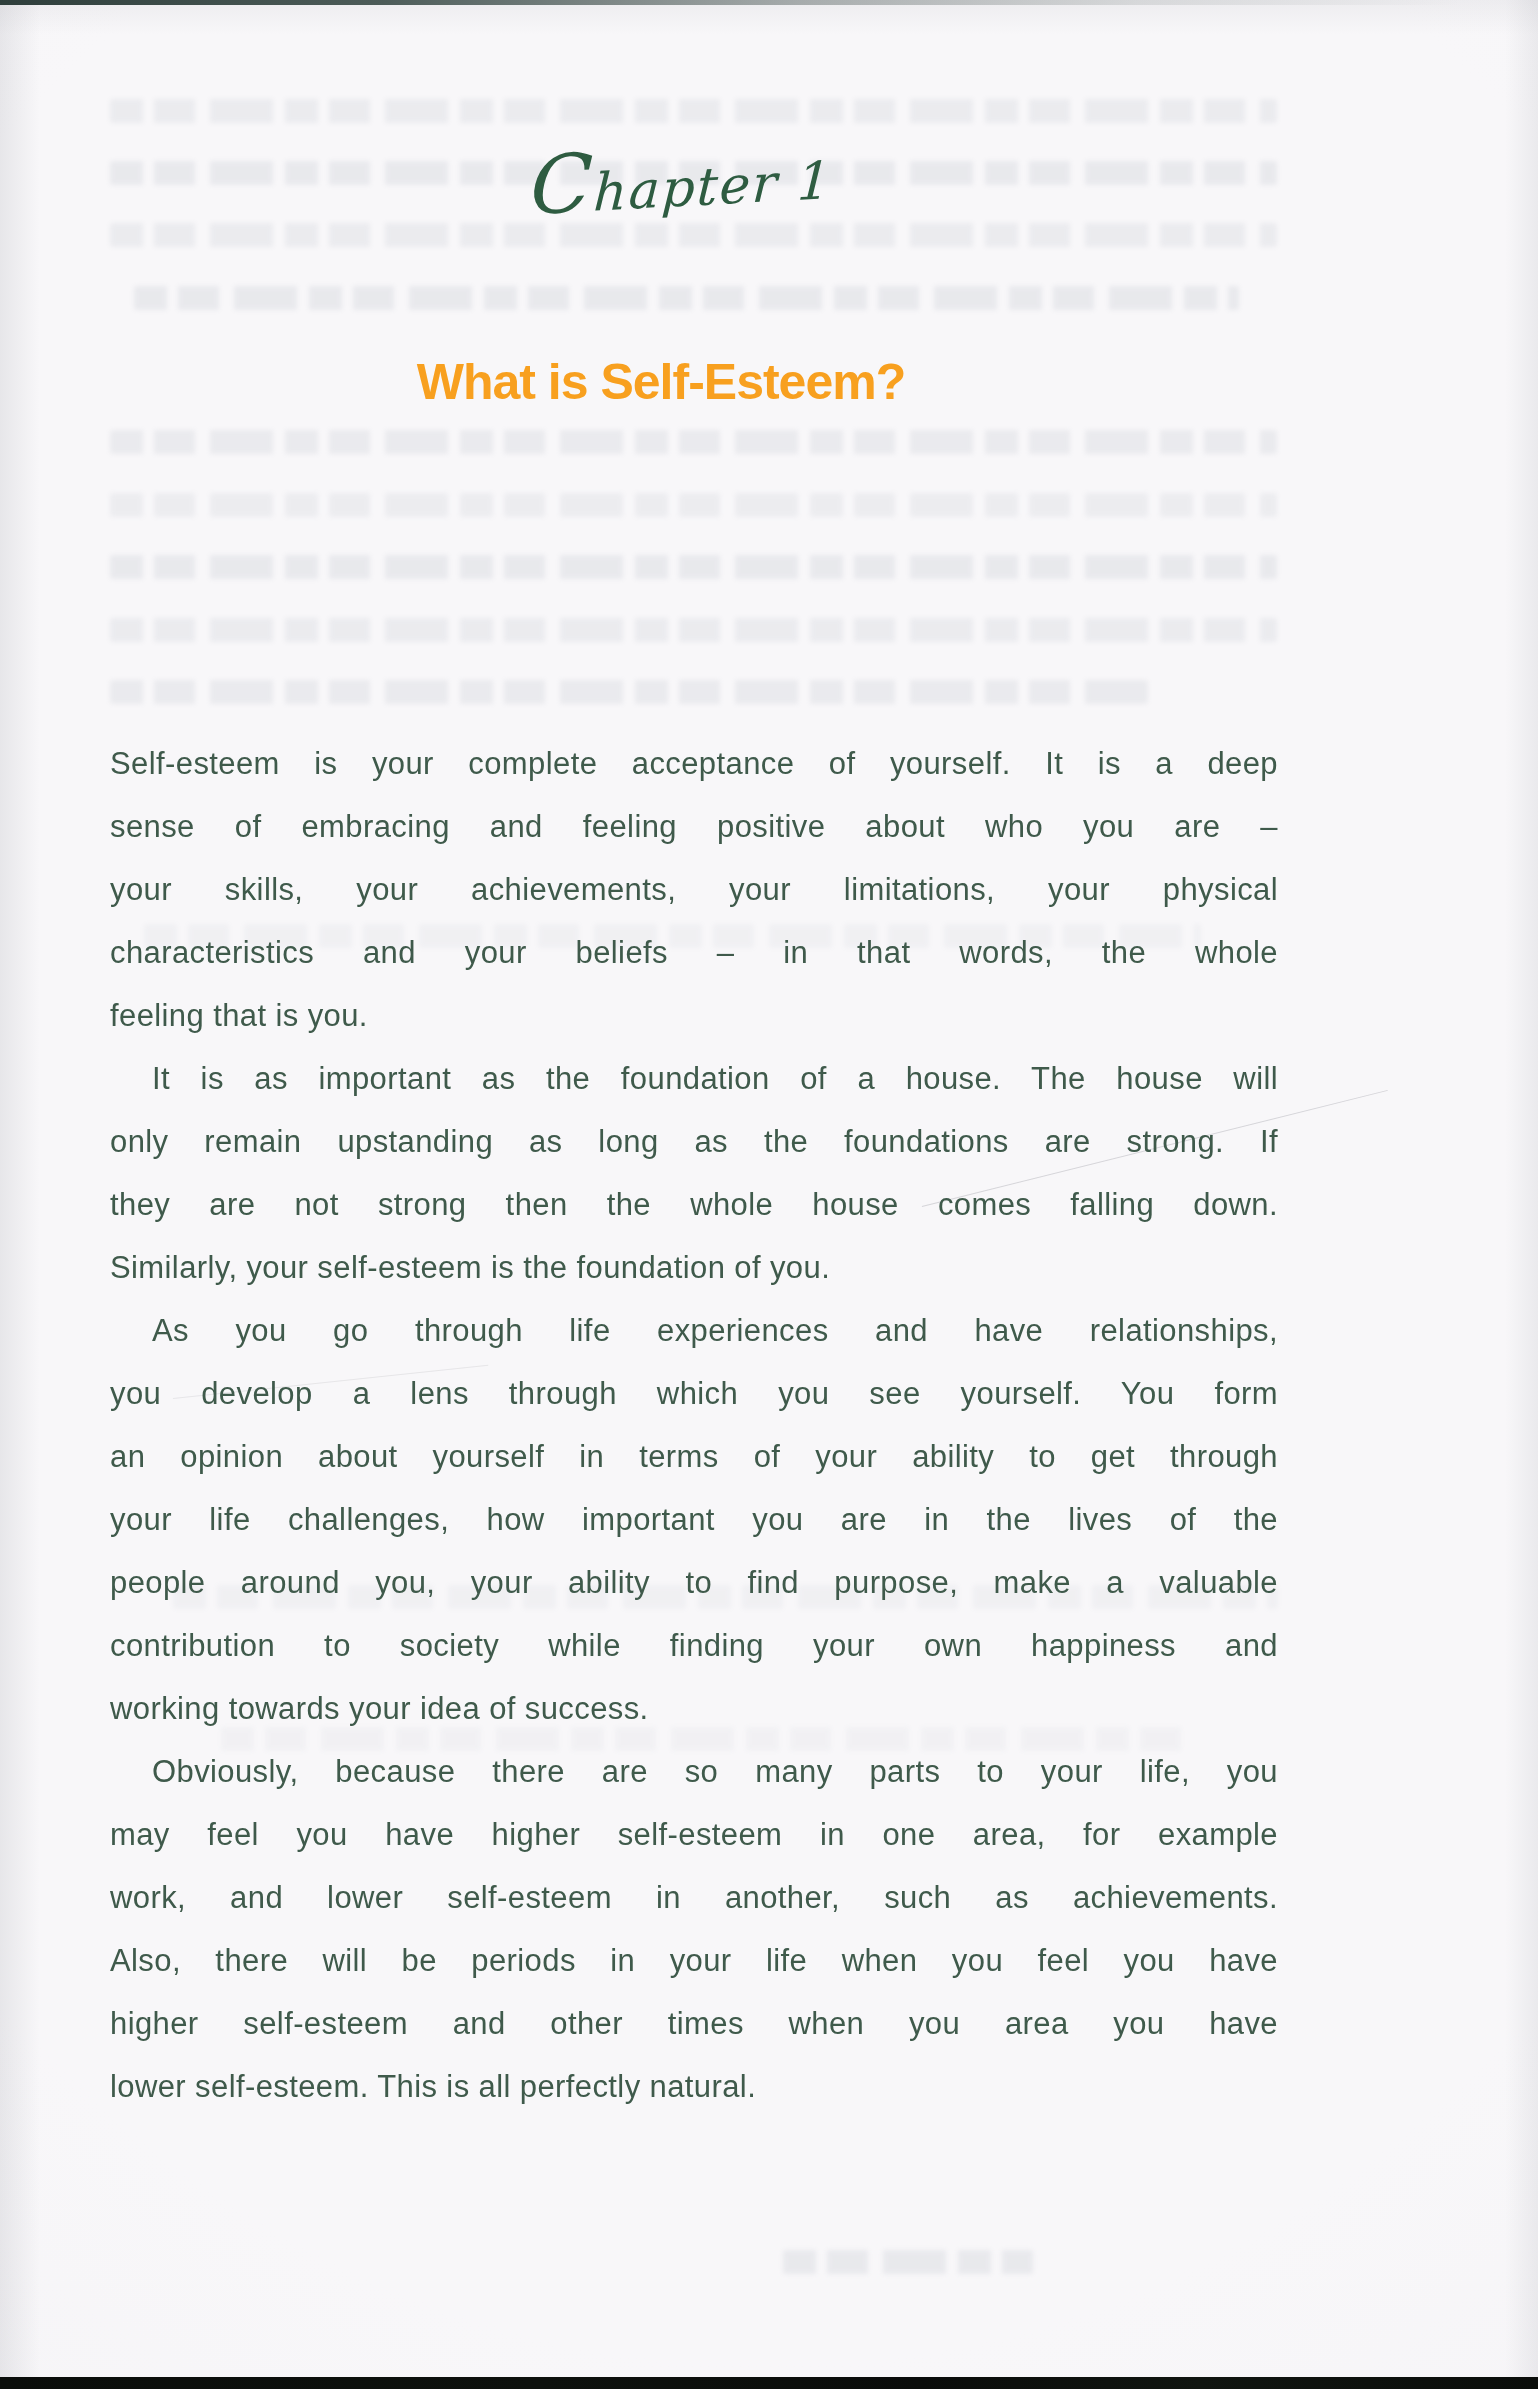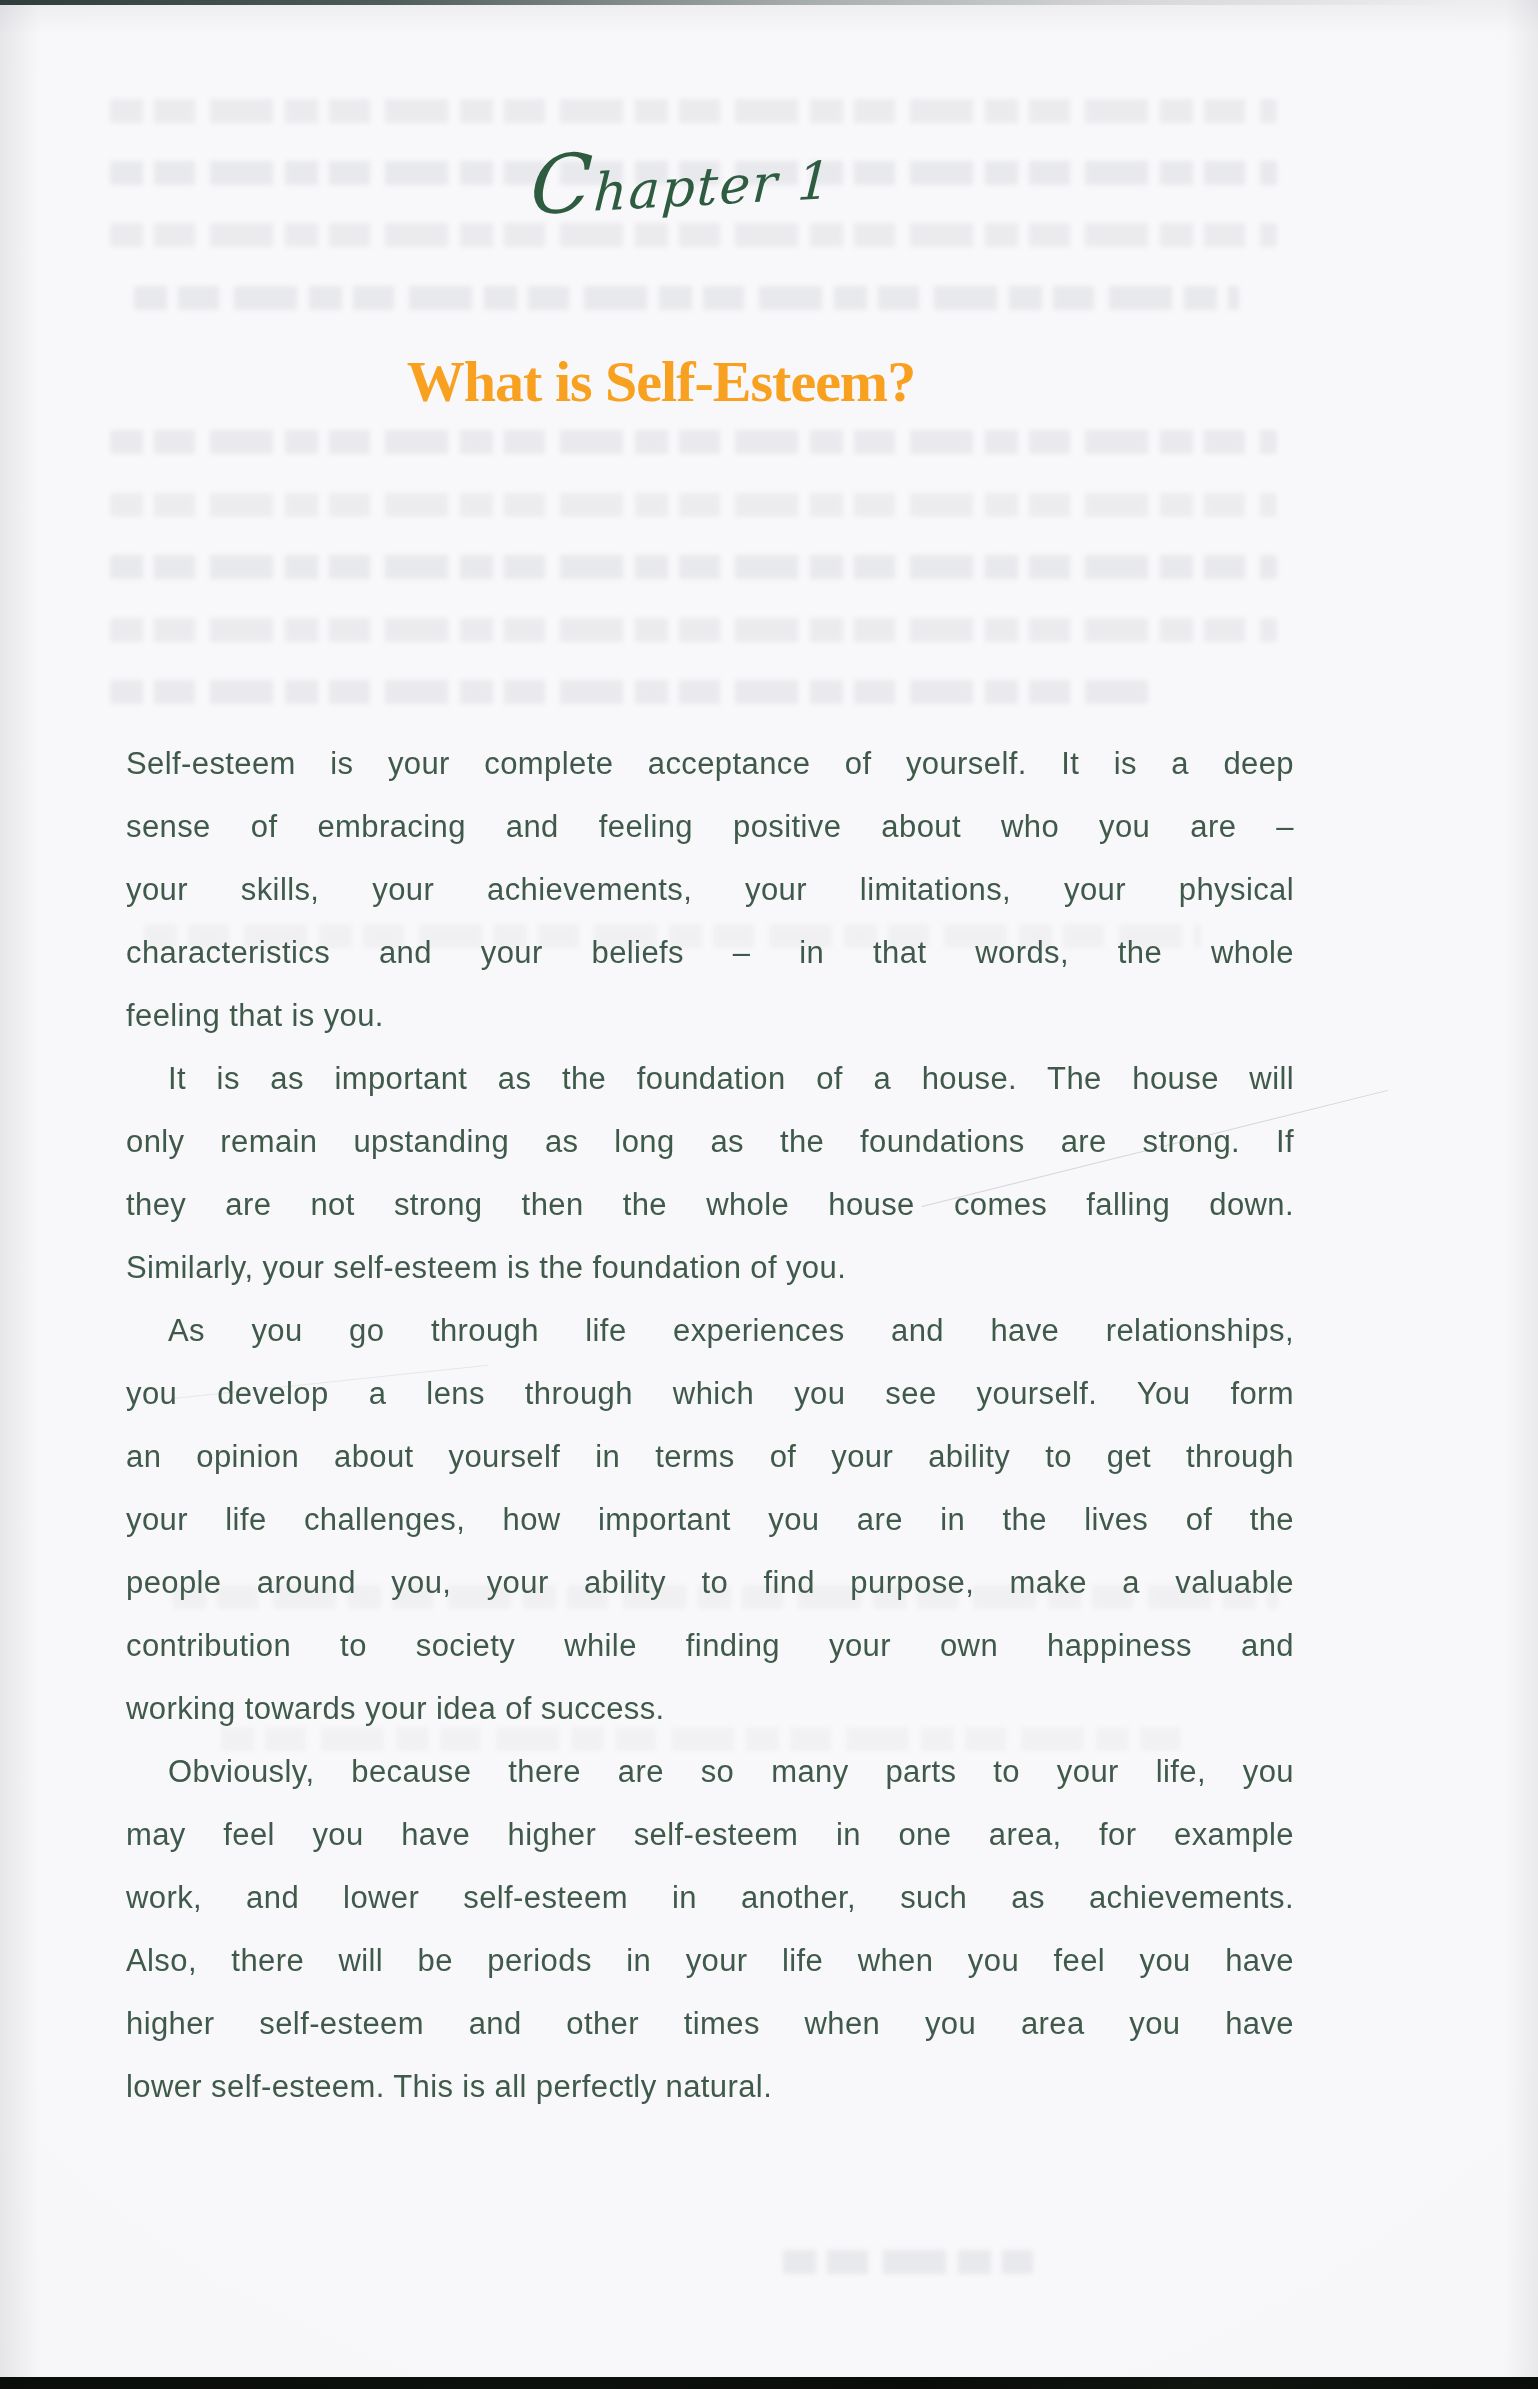--- a/index.html
+++ b/index.html
@@ -52,33 +52,32 @@
     font-size:52px; line-height:88px;
     color:var(--script-green, #2e5c41);
     transform:rotate(-3deg) skewX(-6deg);
     letter-spacing:1.9px;
   }
   .chapter-script::first-letter { font-size:1.55em; }
 
   .title {
     position:absolute; top:334px; left:82px; width:1158px;
     text-align:center;
-    font-family:Liberation Serif, serif;
+    font-family:Liberation Sans, sans-serif;
     font-weight:bold;
-    font-size:58px; line-height:96px;
+    font-size:50px; line-height:96px;
     letter-spacing:-1px;
     color:var(--title-orange, #f8a01f);
   }
 
   .body-text {
     position:absolute; top:732px; left:110px; width:1168px;
     font-size:31px;
     letter-spacing:0.4px;
     color:var(--body-green, #3f5a4b);
-    margin-left:16px;
   }
   .line {
     height:63px; line-height:63px;
     overflow:hidden;
     text-align:justify; text-align-last:justify;
     white-space:normal;
   }
   .line.last { text-align-last:left; }
   .line.indent { padding-left:42px; }
 </style>

